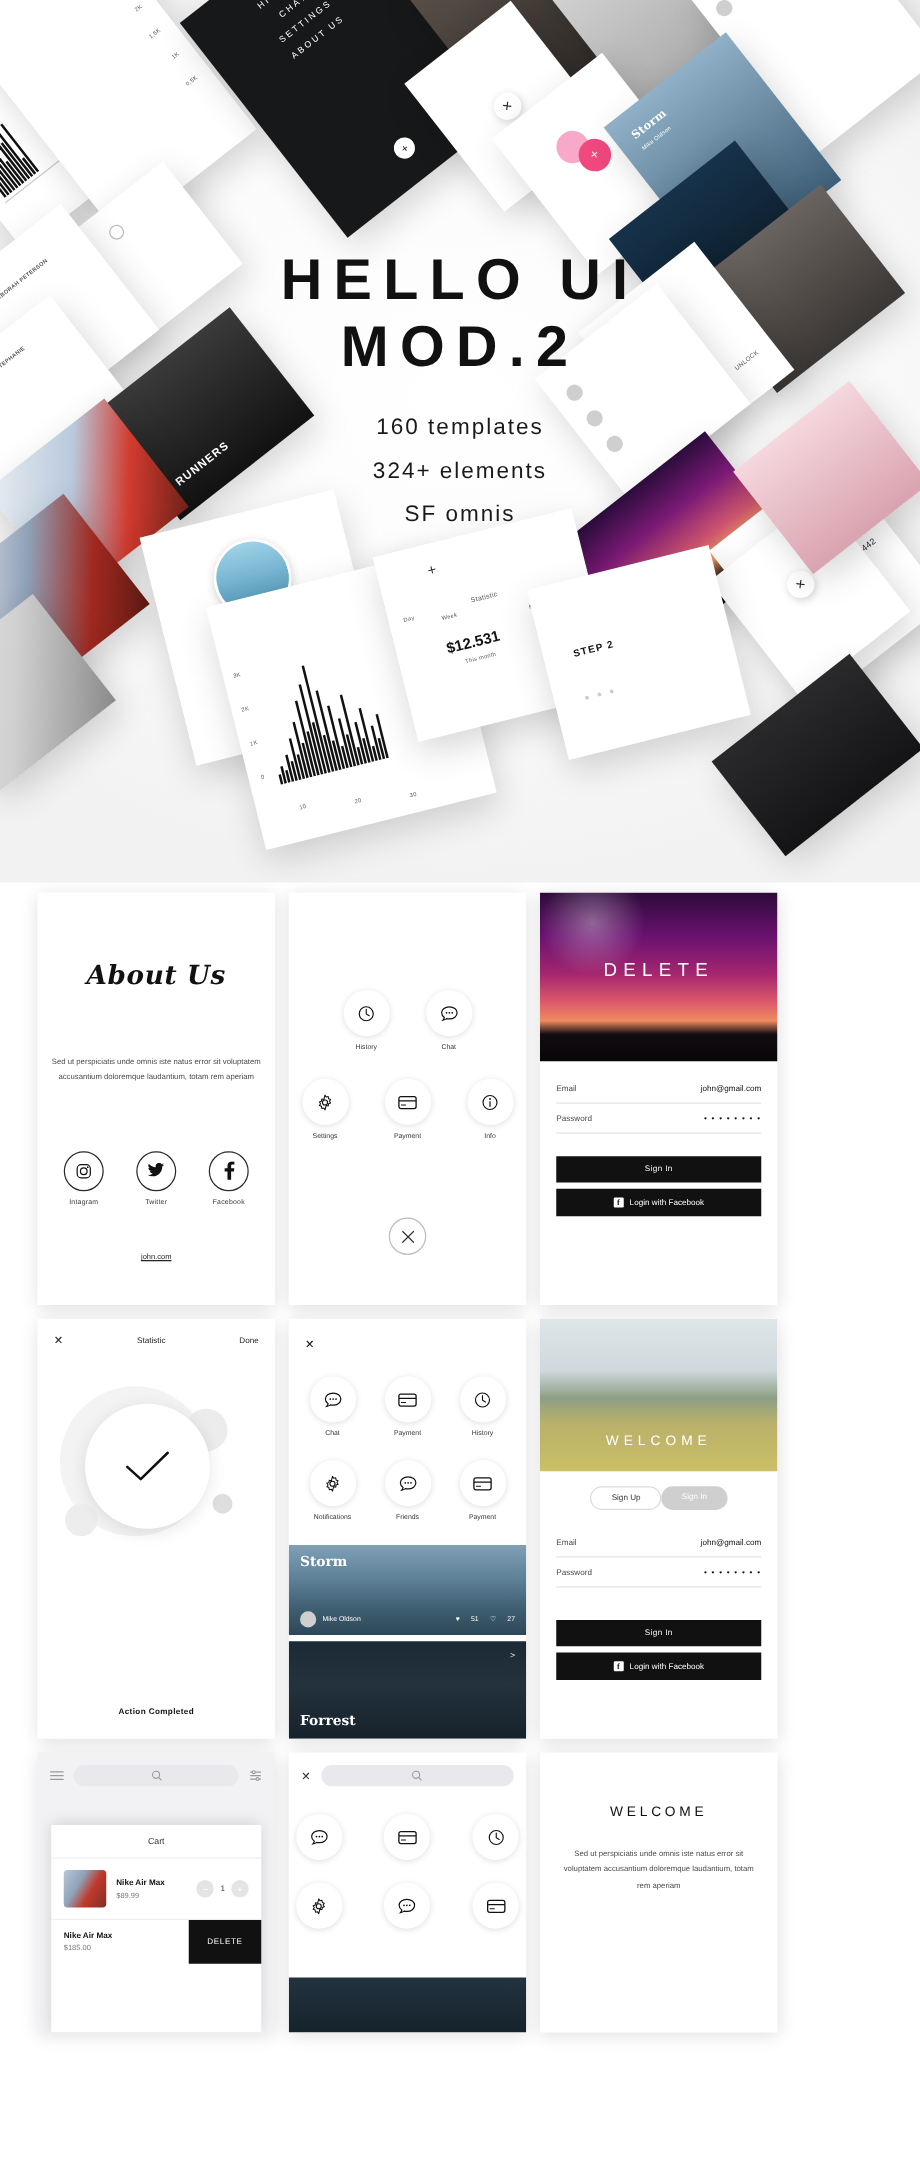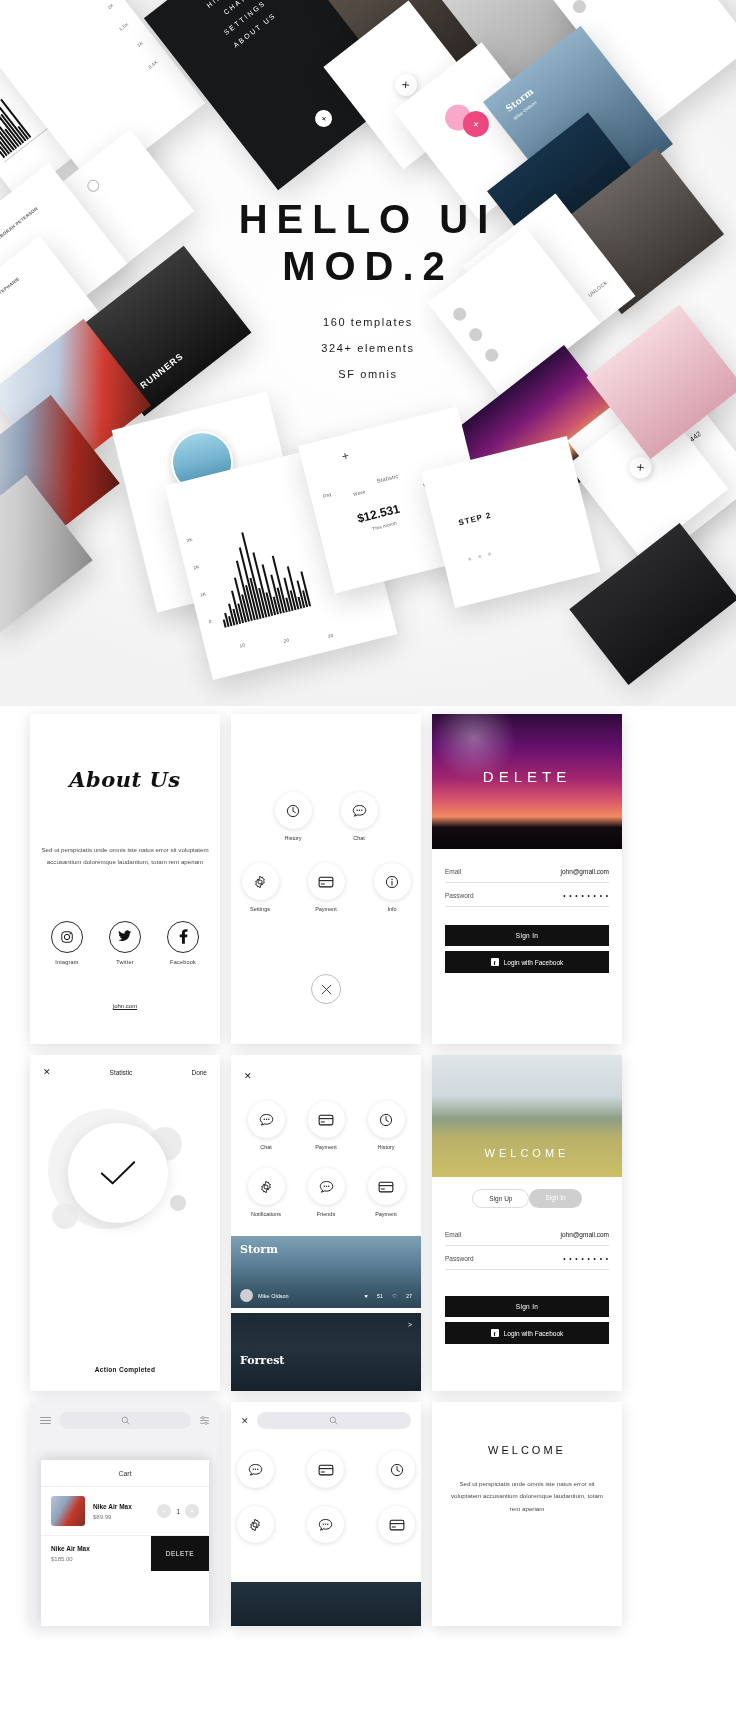--- a/index.html
+++ b/index.html
@@ -17,27 +17,27 @@
     position:absolute; left:0; top:0; width:736px; height:706px;
     background:
       radial-gradient(ellipse 520px 380px at 50% 45%, #ffffff 0%, #fbfbfb 55%, #f2f2f2 100%);
     overflow:hidden;
   }
   .hero-center {
     position:absolute; left:50%; top:196px; transform:translateX(-50%);
     width:420px; text-align:center; z-index:40;
   }
   .hero-title {
-    font-size:40px; font-weight:700; letter-spacing:9px; line-height:1.18;
+    font-size:46px; font-weight:700; letter-spacing:9px; line-height:1.18;
     color:#111; white-space:nowrap;
   }
   .hero-title.l2 { letter-spacing:9px; }
   .hero-feats { margin-top:26px; }
   .hero-feat {
-    font-size:11px; letter-spacing:1.6px; color:#1a1a1a;
+    font-size:18px; letter-spacing:1.6px; color:#1a1a1a;
     margin-bottom:14px; font-weight:500;
   }
 
   
   .fc {
     position:absolute;
     background:#fff;
     box-shadow:0 10px 28px rgba(0,0,0,.16);
     overflow:hidden;
   }
@@ -659,21 +659,21 @@
             <span>Mike Oldson</span>
             <span class="media-stats">
               <span>♥</span>
               <span>51</span>
               <span>♡</span>
               <span>27</span>
             </span>
           </div>
         </div>
         <div class="media forrest" style="height:78px;margin-bottom:0;">
-          <div class="media-title" style="top:auto;bottom:24px;margin-top:12px;">Forrest</div>
+          <div class="media-title" style="top:auto;bottom:8px;margin-top:12px;">Forrest</div>
           <div style="position:absolute;right:9px;top:8px;color:#fff;font-size:7px;">&gt;</div>
         </div>
       </div>
     </div>
 
     <div class="screen h336">
       <div class="hero-photo wel" style="height:122px;">
         <div class="photo-word welcome">WELCOME</div>
       </div>
       <div style="padding:0 13px;">

